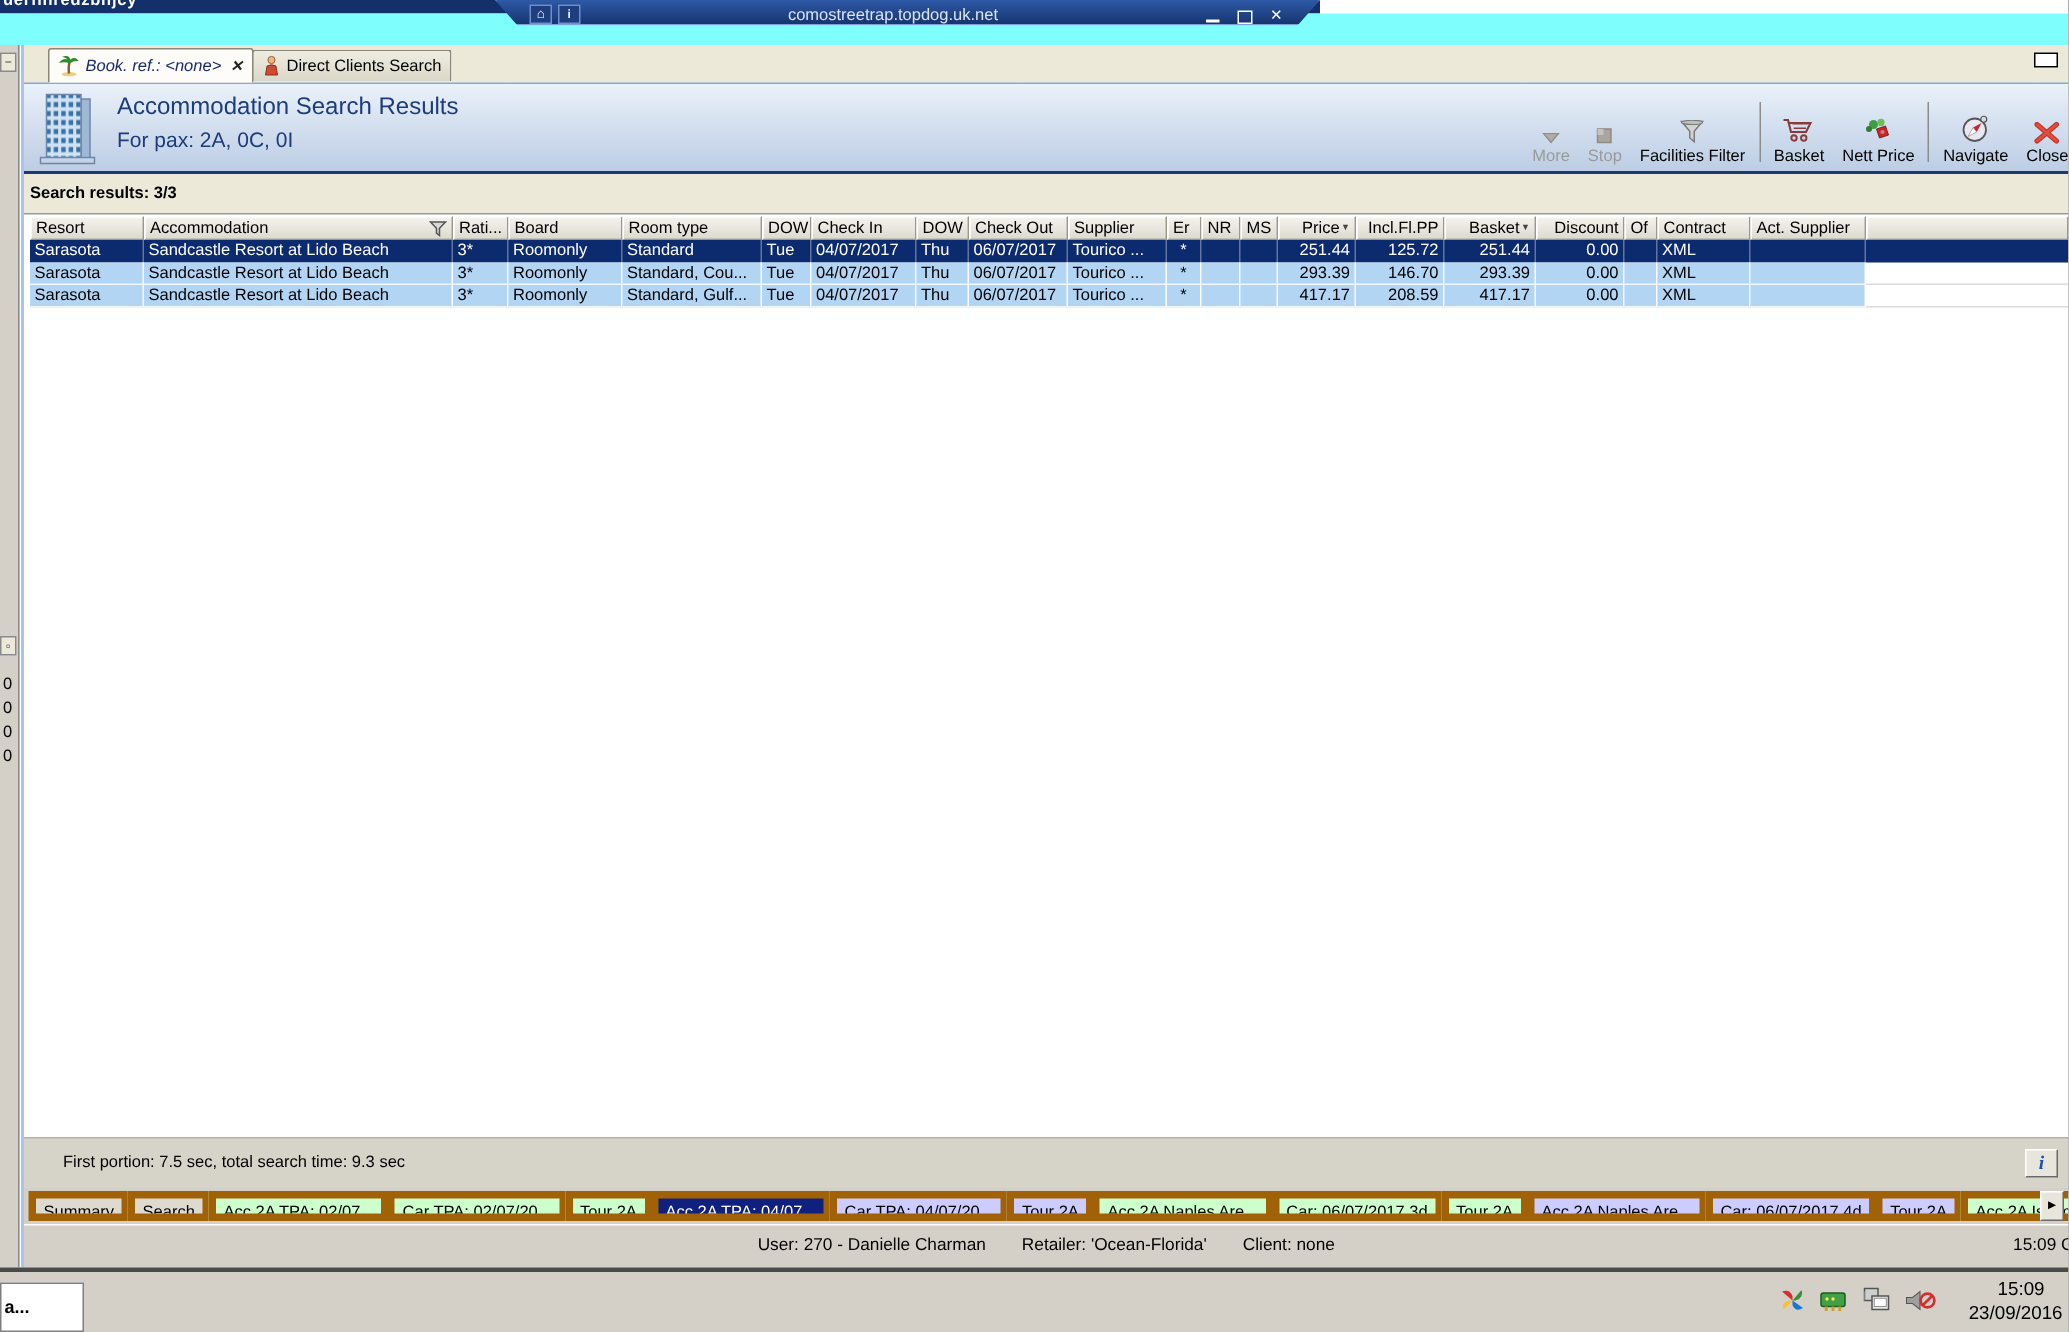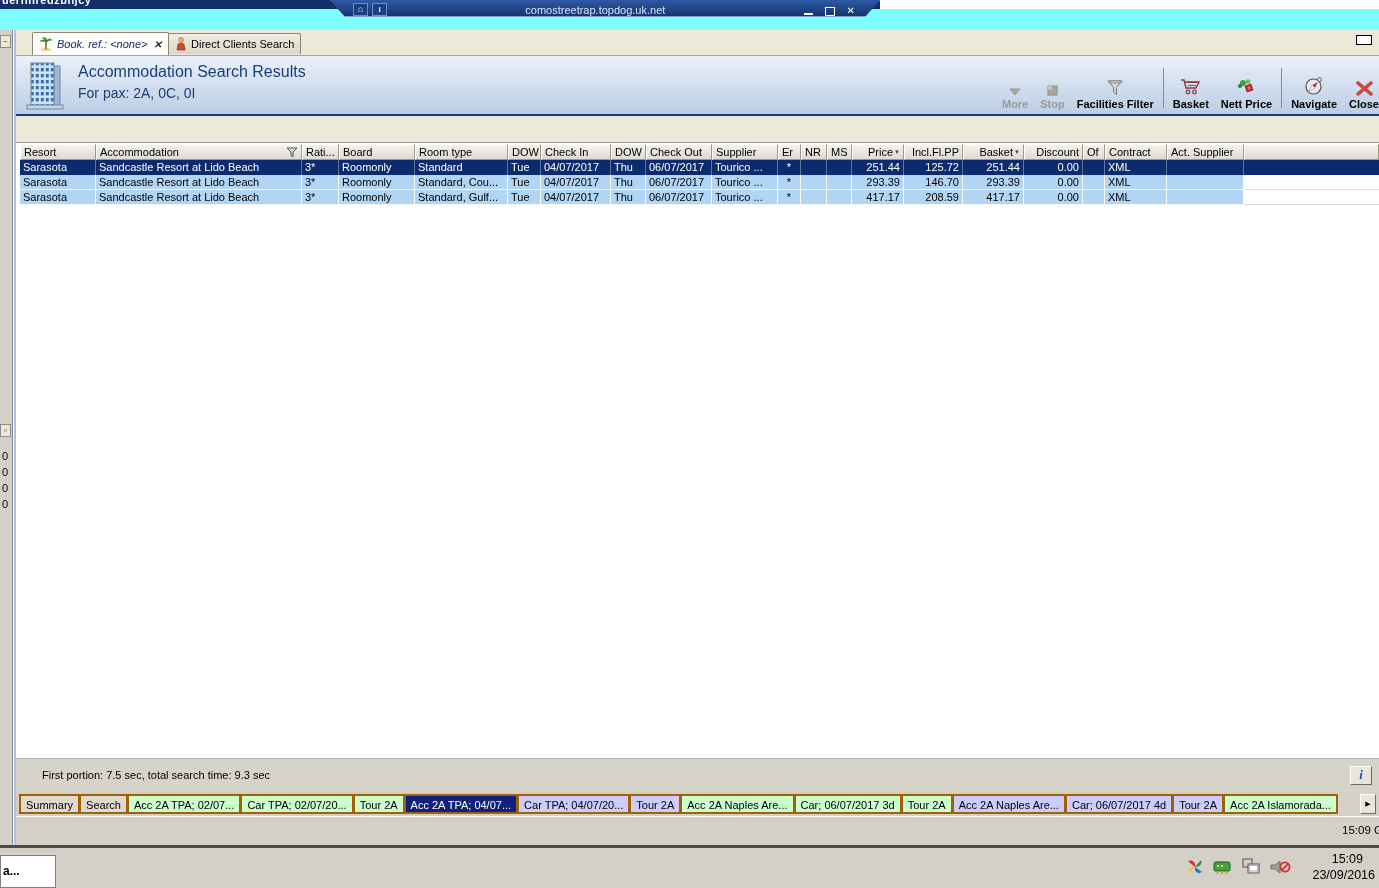--- a/index.html
+++ b/index.html
@@ -51,21 +51,21 @@
 
   
   .banner{position:absolute;left:0;top:25px;width:100%;height:61px;
           background:linear-gradient(#EAF1FA,#BCCDE4);border-top:1px solid #89A7D2;
           border-bottom:2px solid #1B3A71;box-sizing:border-box;}
   .banner-icon{position:absolute;left:9px;top:5px;}
   .banner-title{position:absolute;left:62px;top:7px;font-size:16px;color:#1C3D7A;}
   .banner-sub{position:absolute;left:62px;top:29px;font-size:14px;color:#1C3D7A;}
   .toolbar{position:absolute;right:-6px;bottom:4px;display:flex;align-items:flex-end;}
   .tbtn{display:flex;flex-direction:column;align-items:center;gap:2px;padding:0 6px;cursor:default;}
-  .tbtn .tlabel{font-size:11px;color:#000;white-space:nowrap;font-weight:bold;}
+  .tbtn .tlabel{font-size:11px;color:#000;white-space:nowrap;}
   .tbtn.disabled .tlabel{color:#9a9a9a;}
   .tsep{width:1px;height:40px;background:#8c8c8c;margin:0 3px 2px 3px;}
   .ticon{height:20px;display:flex;align-items:flex-end;}
 
   
   .results-bar{position:absolute;left:0;top:86px;width:100%;height:26px;background:#ECE9D8;
                display:flex;align-items:center;}
   .results-bar b{margin-left:4px;font-size:11px;}
 
   
@@ -97,21 +97,21 @@
              border-top:1px solid #B5B2A8;box-sizing:border-box;}
   .portion-text{position:absolute;left:26px;top:10px;font-size:11px;}
   .info-btn{position:absolute;right:7px;top:7px;width:22px;height:19px;background:#E8E5DC;
             border:1px solid;border-color:#fff #6a6a6a #6a6a6a #fff;box-sizing:border-box;
             text-align:center;font-family:"Liberation Serif",serif;font-style:italic;font-weight:bold;
             font-size:13px;line-height:16px;color:#1F4FAF;}
 
   
   .btabs{position:absolute;left:0;top:762px;width:100%;height:24px;background:#D4D0C8;}
   .btabs-inner{position:absolute;left:4px;top:2px;display:flex;}
-  .btab{height:20px;line-height:18px;padding:0 5px;border:2px solid #a16207;box-sizing:border-box;
+  .btab{height:20px;line-height:18px;padding:0 5px;border:5px solid #a16207;box-sizing:border-box;
         margin-left:-1px;font-size:11px;white-space:nowrap;overflow:hidden;background:#DEDACF;}
   .btab.green{background:#CCFFCC;}
   .btab.purple{background:#CCCCFF;}
   .btab.selected{background:#10207E;color:#fff;}
   .arrow-btn{position:absolute;right:3px;top:2px;width:16px;height:20px;background:#E8E5DC;
              border:1px solid;border-color:#fff #6a6a6a #6a6a6a #fff;box-sizing:border-box;
              font-size:7px;line-height:18px;text-align:center;color:#000;}
   .arrow-btn::before{content:"▶";}
 
   
@@ -274,20 +274,23 @@
             <svg width="17" height="15" viewBox="0 0 17 15">
                 <path d="M2 2 L15 13 M15 2 L2 13" stroke="#C0392B" stroke-width="3.4" stroke-linecap="round"></path>
                 <path d="M2 2 L15 13 M15 2 L2 13" stroke="#E74C3C" stroke-width="1.6" stroke-linecap="round"></path>
               </svg>
           </span>
           <span class="tlabel">Close</span>
         </div>
       </div>
     </div>
 
+    <div class="results-bar">
+      <b>Search results: 3/3</b>
+    </div>
 
     <div class="content">
       <div class="grid">
         <div class="grid-header" id="grid-header">
             <div class="hcell" style="width: 76px;">
               <span>Resort</span>
             </div>
             <div class="hcell" style="width: 206px;">
               <span>Accommodation</span>
               <span class="funnel">
@@ -448,20 +451,25 @@
           <div class="btab green">Tour 2A</div>
           <div class="btab purple">Acc 2A Naples Are...</div>
           <div class="btab purple">Car; 06/07/2017 4d</div>
           <div class="btab purple">Tour 2A</div>
           <div class="btab green">Acc 2A Islamorada...</div>
         </div>
       <div class="arrow-btn"></div>
     </div>
 
     <div class="statusbar">
+      <div class="status-center">
+        <span>User: 270 - Danielle Charman</span>
+        <span>Retailer: 'Ocean-Florida'</span>
+        <span>Client: none</span>
+      </div>
       <span class="status-time">15:09 G</span>
     </div>
   </div>
 
   <div class="taskbar">
     <div class="task-btn">a...</div>
     <div class="tray">
       <span>
         <svg width="20" height="20" viewBox="0 0 20 20">
             <path d="M10 10 L3 4 Q8 2 10 7 Z" fill="#D32F2F"></path>

